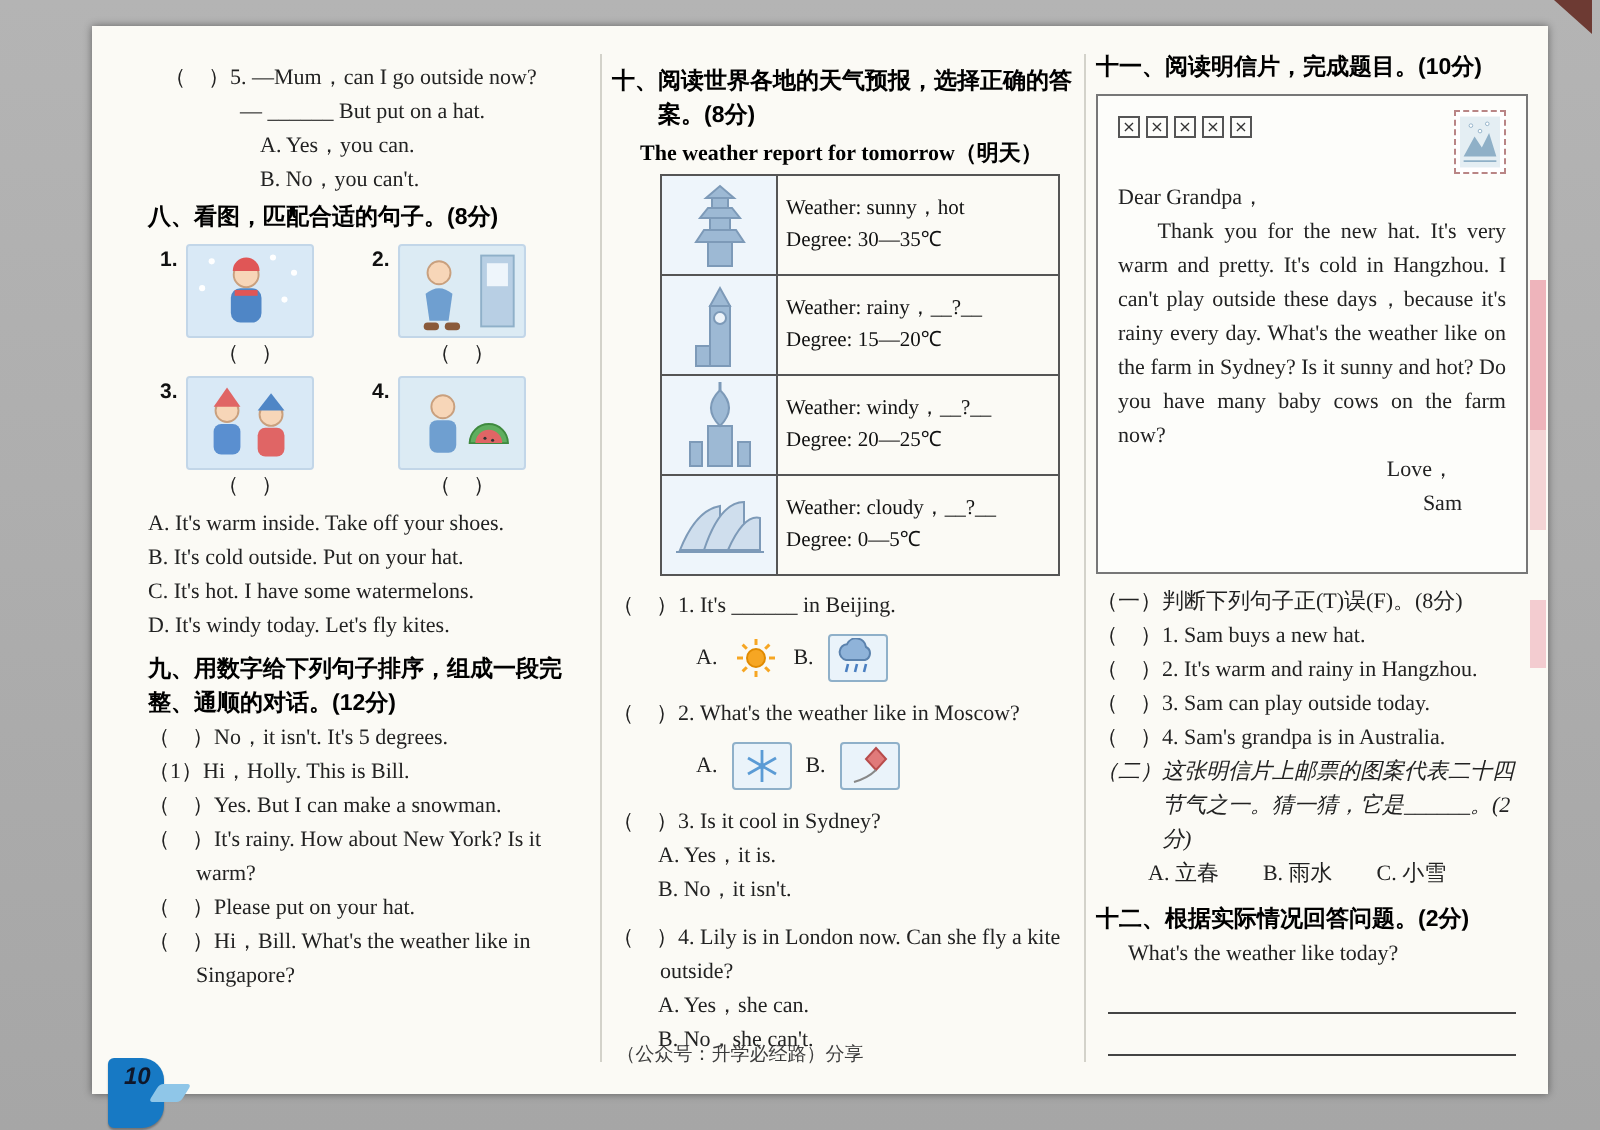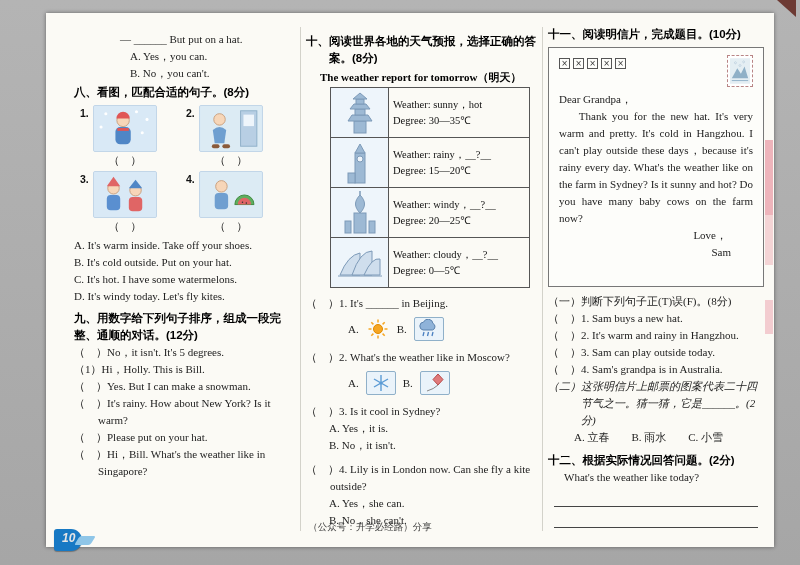--- a/index.html
+++ b/index.html
@@ -67,35 +67,36 @@
   .pc-sign  { text-align:right; padding-right:22px; }
 
   .ans-line { border-bottom:1px solid #444; height:18px; margin:3px 0 0 6px; width:204px; }
 
   
   .corner-fold { position:absolute; top:0; right:4px; width:0; height:0; border-top:17px solid #6d3a33; border-left:19px solid transparent; }
   .edge-mark { position:absolute; }
   .em1 { right:47px; top:140px; width:8px; height:75px; background:rgba(226,110,130,.5); }
 
   .page-badge { position:absolute; left:54px; top:529px; display:flex; align-items:center; z-index:6; }
-  .badge-core { background:#1779c4; color:#e5e5e5; font-family:"Liberation Sans", sans-serif; font-weight:bold; font-style:italic; font-size:12px; line-height:16px; padding:1px 7px 5px 8px; border-radius:3px 11px 11px 3px; box-shadow:0 1px 1px rgba(0,0,0,.3); }
+  .badge-core { background:#1779c4; color:#0f172a; font-family:"Liberation Sans", sans-serif; font-weight:bold; font-style:italic; font-size:12px; line-height:16px; padding:1px 7px 18px 8px; border-radius:3px 11px 11px 3px; box-shadow:0 1px 1px rgba(0,0,0,.3); }
   .badge-tail { width:16px; height:9px; background:#8fc6e8; transform:skewX(-32deg); margin-left:-5px; border-radius:2px; }
   .footer-note { position:absolute; left:0; right:60px; top:521px; text-align:center; font-size:9.5px; color:#3c3c3c; font-family:Liberation Sans, sans-serif; }
 </style>
 </head>
 <body>
 
 <div class="page">
   <div class="vdiv vdiv1"></div>
   <div class="vdiv vdiv2"></div>
   <div class="edge-mark em1" style="position:absolute; right:1px; top:127px; width:8px; height:75px; background:rgba(226,110,130,.5);"></div>
   <div class="edge-mark" style="position:absolute; right:1px; top:202px; width:8px; height:50px; background:rgba(233,150,160,.38);"></div>
   <div class="edge-mark" style="position:absolute; right:1px; top:287px; width:8px; height:34px; background:rgba(226,110,130,.32);"></div>
 
   <div class="col col1">
+    <div class="t hang" style="margin-left:8px;">（　）5. —Mum，can I go outside now?</div>
     <div class="t ind-reply">— ______ But put on a hat.</div>
     <div class="t ind-opt">A. Yes，you can.</div>
     <div class="t ind-opt">B. No，you can't.</div>
 
     <div class="heading">八、看图，匹配合适的句子。(8分)</div>
 
     <div class="pic-grid">
       <div class="pic-cell">
         <span class="pic-num">1.</span>
         <div class="pic-frame">

